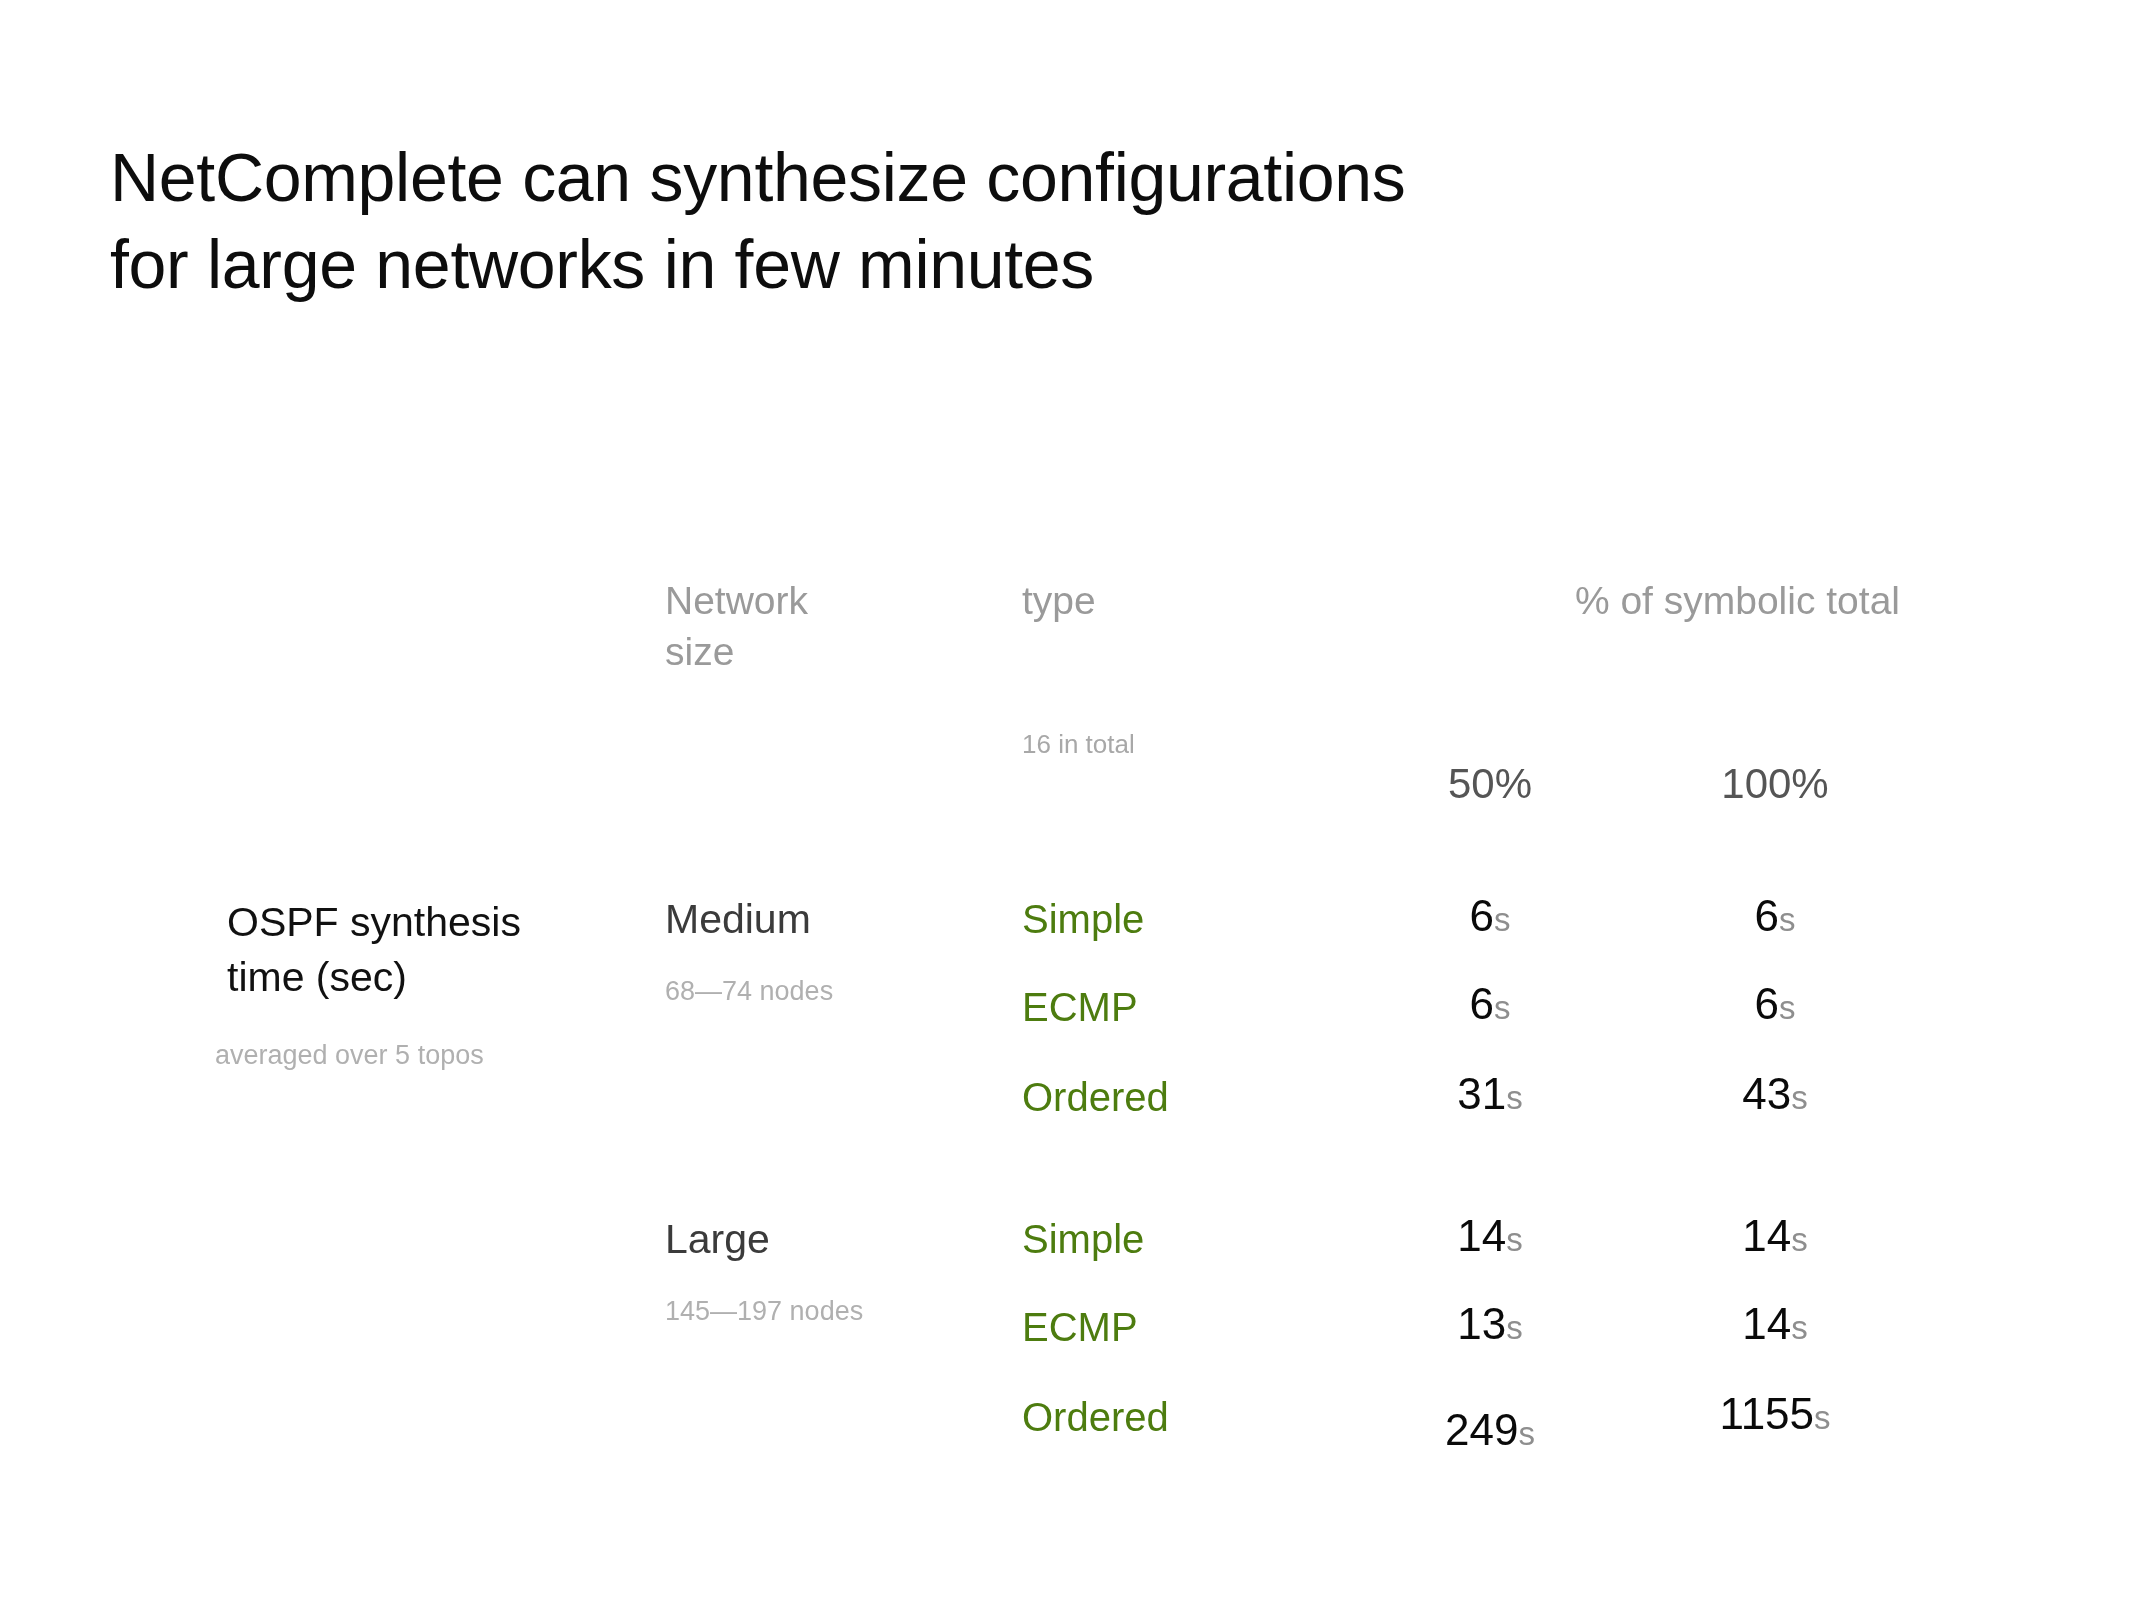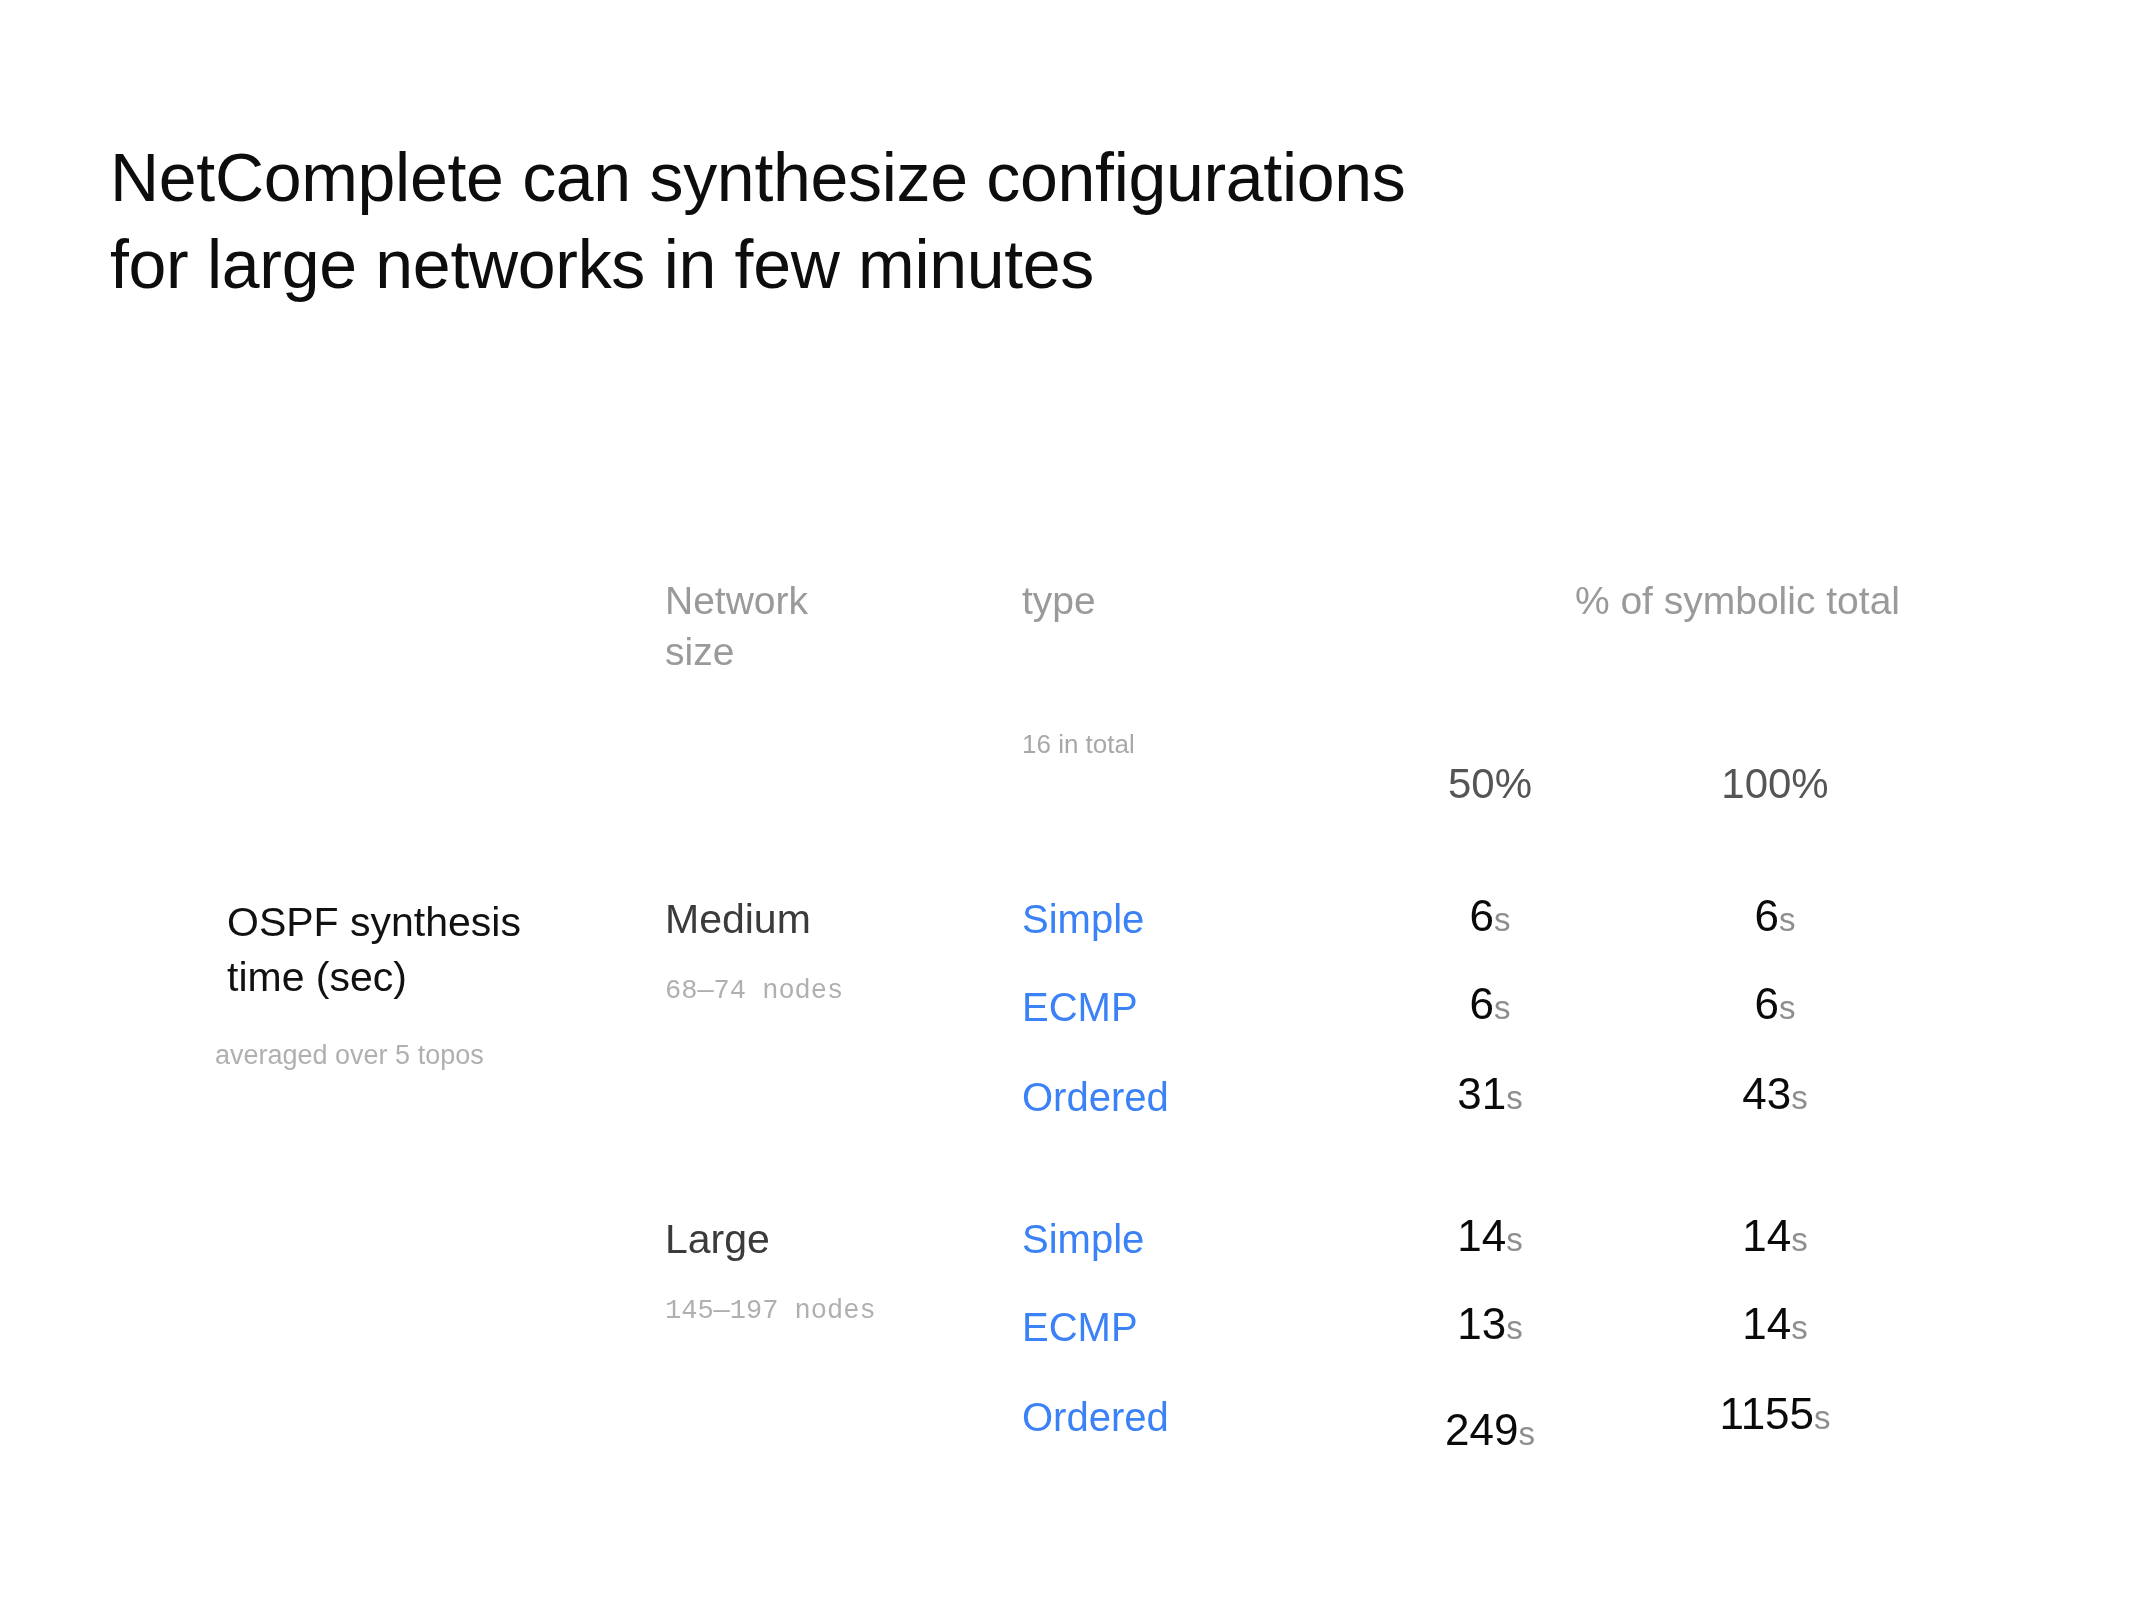--- a/index.html
+++ b/index.html
@@ -99,25 +99,24 @@
     font-size: 41px;
     color: #3b3b3b;
     font-weight: 400;
     line-height: 1.2;
   }
   .size-sub {
     font-size: 27px;
     color: #b0b0b0;
     font-weight: 400;
     line-height: 1.2;
-    font-family: Liberation Mono, monospace;
   }
   .reqtype {
     font-size: 40px;
-    color: #3b82f6;
+    color: #4d7c0f;
     font-weight: 400;
     line-height: 1.2;
   }
   .val {
     font-size: 44px;
     color: #0a0a0a;
     font-weight: 400;
     line-height: 1.2;
     white-space: nowrap;
   }

